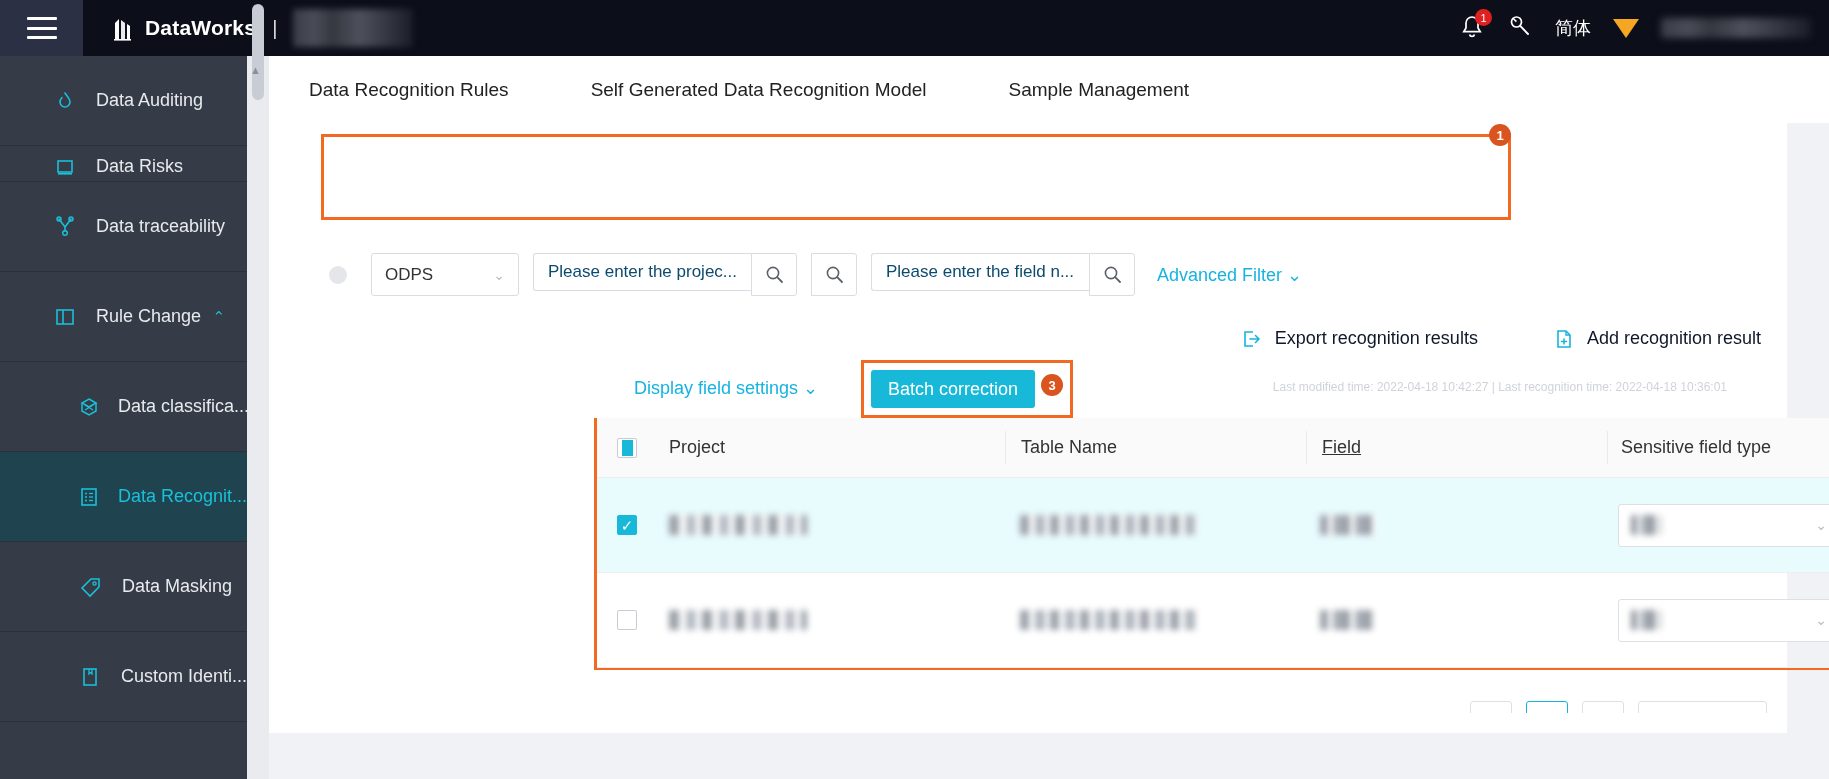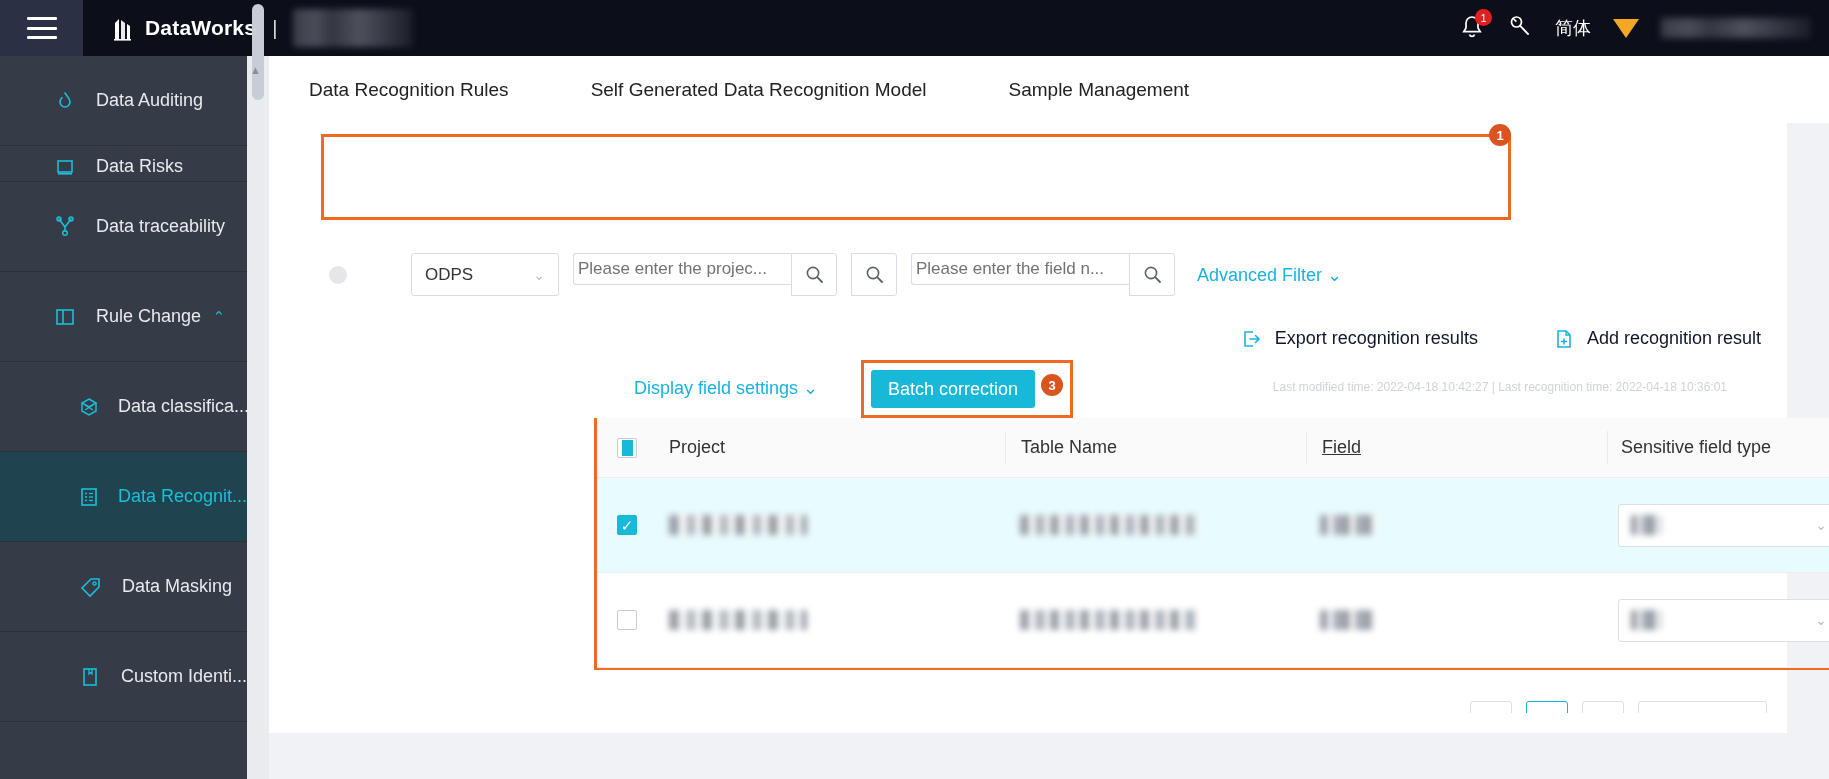--- a/index.html
+++ b/index.html
@@ -91,27 +91,27 @@
   .step-badge {
     position:absolute; width:22px; height:22px; border-radius:11px;
     background:#d9541e; color:#fff; font-size:13px;
     display:flex; align-items:center; justify-content:center; font-weight:bold;
   }
   .filter-row { position:absolute; top:197px; left:60px; display:flex; align-items:center; }
   .circle-ghost { width:18px; height:18px; border-radius:9px; background:#e4e6ea; margin-right: 24px; }
   .select-box {
     width:148px; height:43px; border:1px solid #d9dde3; border-radius:3px; background:#fff;
     display:flex; align-items:center; justify-content:space-between; padding: 0 13px;
-    font-size:17px; color:#333; cursor:pointer;margin-left:40px;
+    font-size:17px; color:#333; cursor:pointer;
   }
   .search-group { display:flex; margin-left: 14px; }
   .search-input {
-    width:218px; height:32px; border:1px solid #d9dde3; border-right:none; border-radius:3px 0 0 3px;
-    background:#fff; display:flex; align-items:center; padding-left:4px;
-    font-size:17px; color:#737373; white-space:nowrap; overflow:hidden;
+    width:218px; height:38px; border:1px solid #d9dde3; border-right:none; border-radius:3px 0 0 3px;
+    background:#fff; display:flex; align-items:center; padding-left:14px;
+    font-size:17px; color:#0c4a6e; white-space:nowrap; overflow:hidden;
   }
   .search-btn {
     width:46px; height:43px; border:1px solid #d9dde3; border-radius:0 3px 3px 0; background:#fff;
     display:flex; align-items:center; justify-content:center; cursor:pointer;
   }
   .adv-filter { margin-left:22px; color:#17b3e0; font-size:18px; cursor:pointer; white-space:nowrap; }
 
   
   .action-links {
     position:absolute; top:272px; right:68px; display:flex; align-items:center; gap:76px;

